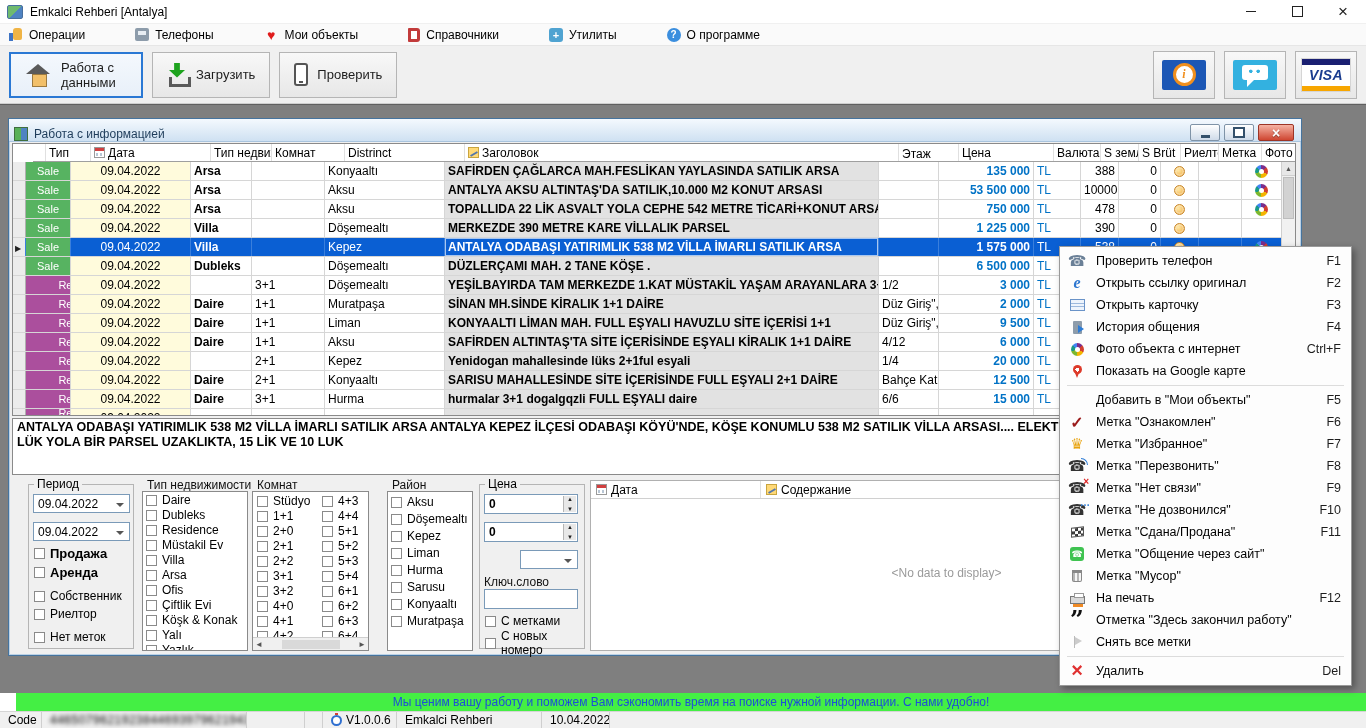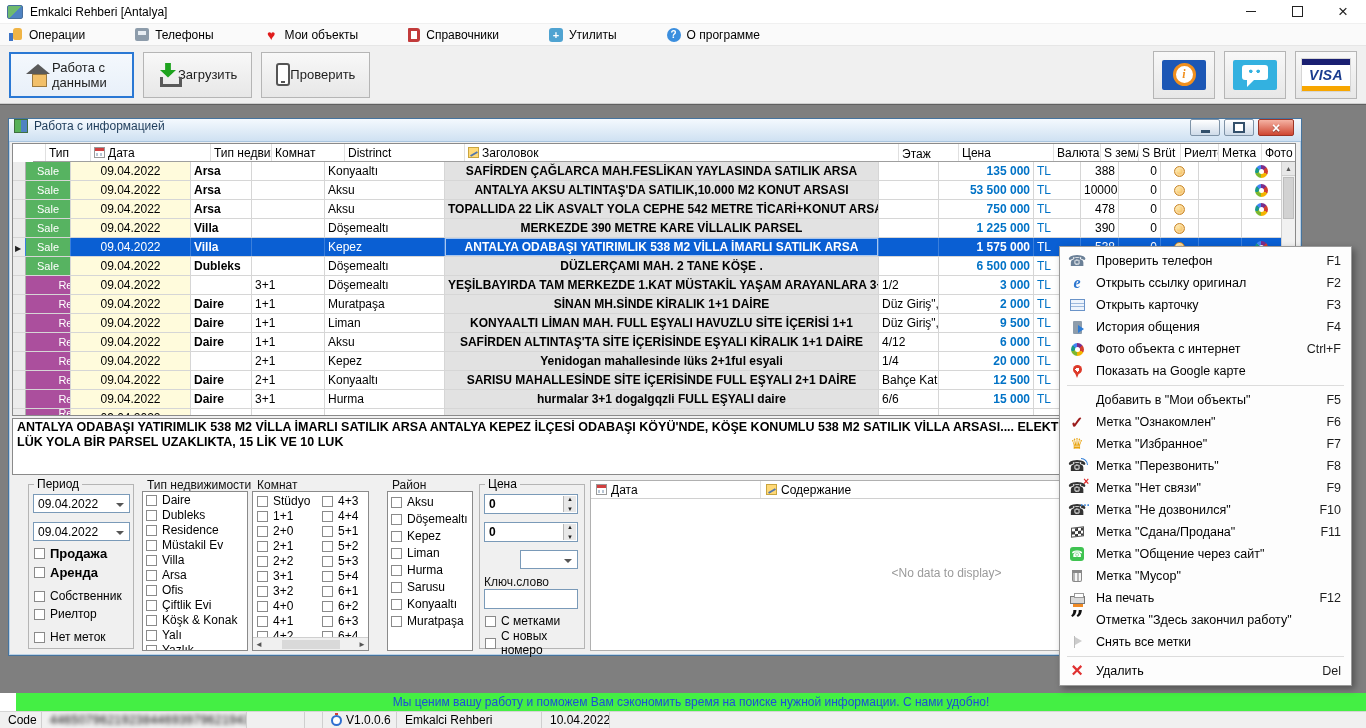--- a/index.html
+++ b/index.html
@@ -25,21 +25,21 @@
   .i-fax::after { content:""; position:absolute; left:3px; top:3px; width:8px; height:4px; background:#e8eef4; }
   .i-heart::before { content:"♥"; color:#e01b1b; font-size:14px; line-height:14px; }
   .i-book { width:12px; height:14px; background:#c23b3b; border-radius:1px 3px 3px 1px; }
   .i-book::after { content:""; position:absolute; left:3px; top:3px; width:6px; height:8px; background:#fff; }
   .i-utils { background:#4fa3d1; border-radius:3px; width:14px; height:14px; }
   .i-utils::after { content:"+"; color:#fff; font-weight:bold; font-size:11px; }
   .i-about { background:#3b8ede; border-radius:50%; width:14px; height:14px; }
   .i-about::after { content:"?"; color:#fff; font-weight:bold; font-size:10px; }
 
   .toolbar { position:absolute; top:46px; left:0; right:0; height:58px; background:#f0f0f0; border-bottom:1px solid #cfcfcf; display:flex; align-items:center; padding:0 9px; gap:9px; }
-  .tbtn { height:46px; background:linear-gradient(#f8f8f8,#e7e7e7); border:1px solid #b5b5b5; display:flex; align-items:center; padding:0 14px; font-size:13px; color:#1d1d1d; }
+  .tbtn { height:46px; background:linear-gradient(#f8f8f8,#e7e7e7); border:1px solid #b5b5b5; display:flex; align-items:center; gap:9px; padding:0 14px; font-size:13px; color:#1d1d1d; }
   .tbtn.active { border:2px solid #2a78d4; background:linear-gradient(#f4f8fd,#e8f0f9); }
   .tbtn .lbl2 { width:66px; line-height:15px; }
   .home-icon { width:27px; height:22px; position:relative; flex:none; }
   .home-icon::before { content:""; position:absolute; left:1px; top:0; border-left:12px solid transparent; border-right:12px solid transparent; border-bottom:10px solid #5a5a5a; }
   .home-icon::after { content:""; position:absolute; left:7px; top:10px; width:13px; height:11px; background:#f2c06a; border:1px solid #9c7a40; }
   .download-icon { width:20px; height:24px; position:relative; flex:none; }
   .download-icon::before { content:""; position:absolute; left:2px; top:0; width:16px; height:15px; background:#1ea31e; clip-path:polygon(32% 0,68% 0,68% 50%,100% 50%,50% 100%,0 50%,32% 50%); }
   .download-icon::after { content:""; position:absolute; left:2px; bottom:0; width:16px; height:7px; border:3px solid #5a5a5a; border-top:none; }
   .phone-device { width:14px; height:23px; border:2px solid #555; border-radius:3px; background:#fff; position:relative; flex:none; }
   .phone-device::after { content:""; position:absolute; bottom:1px; left:50%; transform:translateX(-50%); width:4px; height:2px; background:#555; }
@@ -51,40 +51,40 @@
   .chat-badge::before { content:""; position:absolute; left:9px; top:5px; width:26px; height:15px; border-radius:3px; background:radial-gradient(circle at 34% 42%, #33b1e0 1.5px, transparent 2px),radial-gradient(circle at 62% 42%, #33b1e0 1.5px, transparent 2px),#fff; }
   .chat-badge::after { content:""; position:absolute; left:14px; top:19px; border:4px solid transparent; border-top-color:#fff; border-left-color:#fff; }
   .visa-badge { width:50px; height:34px; background:#fff; border:1px solid #d5d5d5; position:relative; display:flex; align-items:center; justify-content:center; overflow:hidden; }
   .visa-badge::before { content:""; position:absolute; top:0; left:0; right:0; height:6px; background:#1a1f71; }
   .visa-badge::after  { content:""; position:absolute; bottom:0; left:0; right:0; height:5px; background:#f7a600; }
   .visa-text { font-style:italic; font-weight:bold; font-size:14px; color:#1a3c8f; letter-spacing:.3px; padding-top:1px; }
 
   
   .mdi { position:absolute; top:104px; left:0; right:0; height:589px; background:#7f7f7f; border-top:1px solid #606060; }
   .iwin { position:absolute; left:8px; top:13px; width:1294px; height:538px; background:#f0f0f0; border:1px solid #46749e; box-shadow:inset 0 0 0 1px #bcd2e6; }
-  .iwin-title { height:23px; background:linear-gradient(#f4f9fe,#cfe1f2); display:flex; align-items:flex-start; gap:6px; padding:0 5px; border-bottom:1px solid #a9c4de; }
+  .iwin-title { height:23px; background:linear-gradient(#f4f9fe,#cfe1f2); display:flex; align-items:flex-end; gap:6px; padding:0 5px; border-bottom:1px solid #a9c4de; }
   .iwin-icon { width:14px; height:14px; background:linear-gradient(90deg,#58b158 50%,#4f83c2 50%); border:1px solid #3f6f3f; }
   .iwin-title-text { color:#1e3c5a; }
   .iwin-btns { margin-left:auto; display:flex; gap:4px; padding-right:2px; }
   .ibtn { width:30px; height:17px; border:1px solid #7f93a7; border-radius:2px; background:linear-gradient(#ffffff,#cfdbe9); display:flex; align-items:center; justify-content:center; }
   .ibtn.min::before { content:""; width:9px; height:3px; background:#33506b; margin-top:7px; }
   .ibtn.restore::before { content:""; width:8px; height:7px; border:2px solid #33506b; background:#fff; }
   .ibtn.close { width:36px; background:linear-gradient(#f5b3a4,#cf4631); border-color:#9c3426; }
   .ibtn.close::before { content:"×"; color:#fff; font-weight:bold; font-size:14px; line-height:10px; text-shadow:0 1px 1px rgba(0,0,0,.4); }
   .iwin-body { position:absolute; top:23px; left:2px; right:2px; bottom:2px; background:#f0f0f0; }
 
   
   .grid { position:absolute; left:1px; top:1px; width:1284px; height:273px; background:#fff; border:1px solid #8a8a8a; overflow:hidden; }
   .th-row { display:flex; height:18px; background:#fff; border-bottom:1px solid #9f9f9f;margin-left:20px; }
   .th { flex:none; display:flex; align-items:center; gap:3px; padding:0 3px; border-right:1px solid #e0e0e0; overflow:hidden; white-space:nowrap; }
   .tr { display:flex; height:19px; border-bottom:1px solid #d6d6d6; background:#fff; }
   .tr.partial { height:7px; overflow:hidden; border-bottom:none; }
   .td { flex:none; padding:0 3px; line-height:18px; border-right:1px solid #d6d6d6; overflow:hidden; white-space:nowrap; }
   .c0{width:13px;} .c1{width:45px;} .c2{width:120px;} .c3{width:61px;} .c4{width:73px;} .c5{width:120px;}
-  .c6{width:434px;text-align:center;} .c7{width:60px;align-items:flex-end;} .c8{width:95px;} .c9{width:47px;} .c10{width:38px;} .c11{width:42px;}
+  .c6{width:434px;} .c7{width:60px;align-items:flex-end;} .c8{width:95px;} .c9{width:47px;} .c10{width:38px;} .c11{width:42px;}
   .c12{width:38px;} .c13{width:43px;} .c14{width:39px; border-right:none;}
   .td.c0 { background:#ececec; border-right:1px solid #b0b0b0; padding:0; }
   .td.c1 { padding:0; }
   .chip { width:100%; height:100%; display:flex; align-items:center; justify-content:center; color:#fff; font-size:11px; }
   .chip.sale { background:#57b361; } .chip.rent { background:#ab4f9d;padding-left:44px; }
   .td.c2 { background:#fffbdc; text-align:center; }
   .td.c3 { font-weight:bold; }
   .td.c6 { background:#e2e2e2; font-weight:bold; }
   .td.c8 { font-weight:bold; color:#0072c6; text-align:right; }
   .td.c9 { color:#0072c6; }

